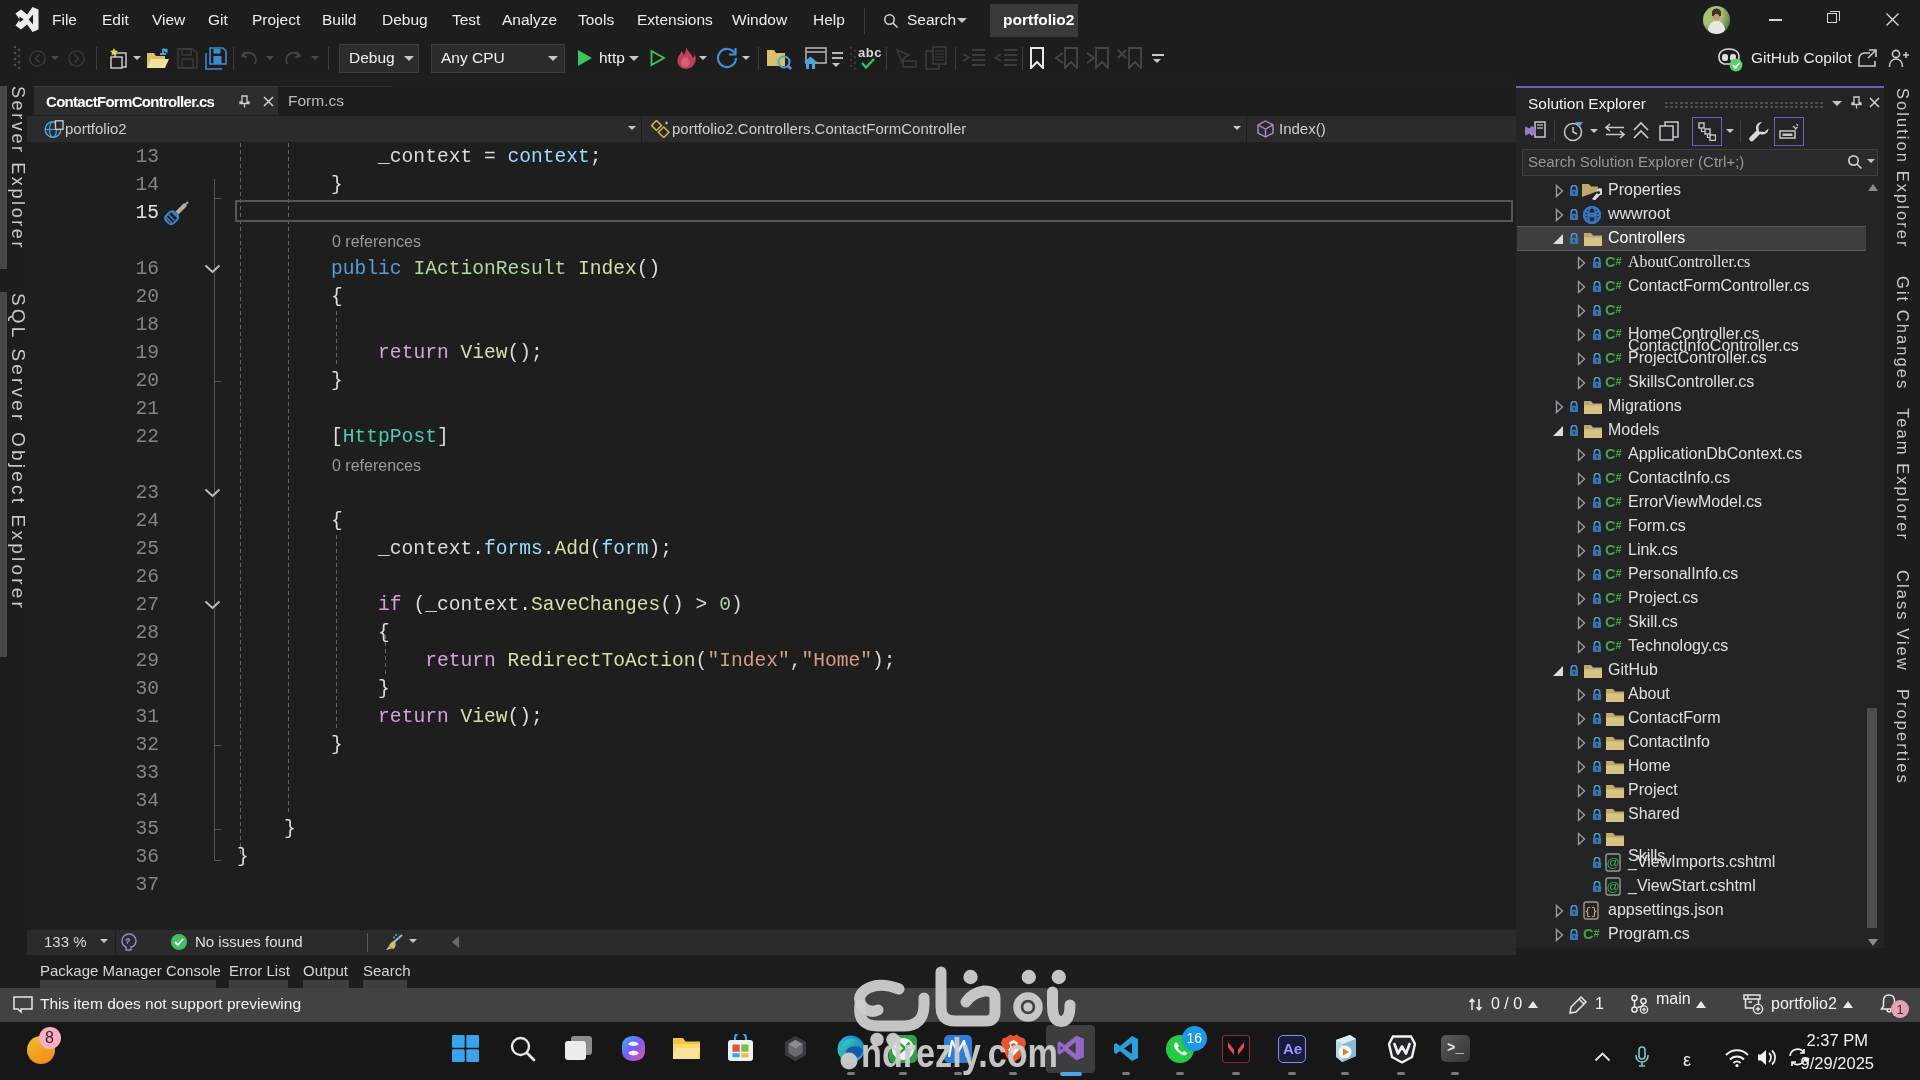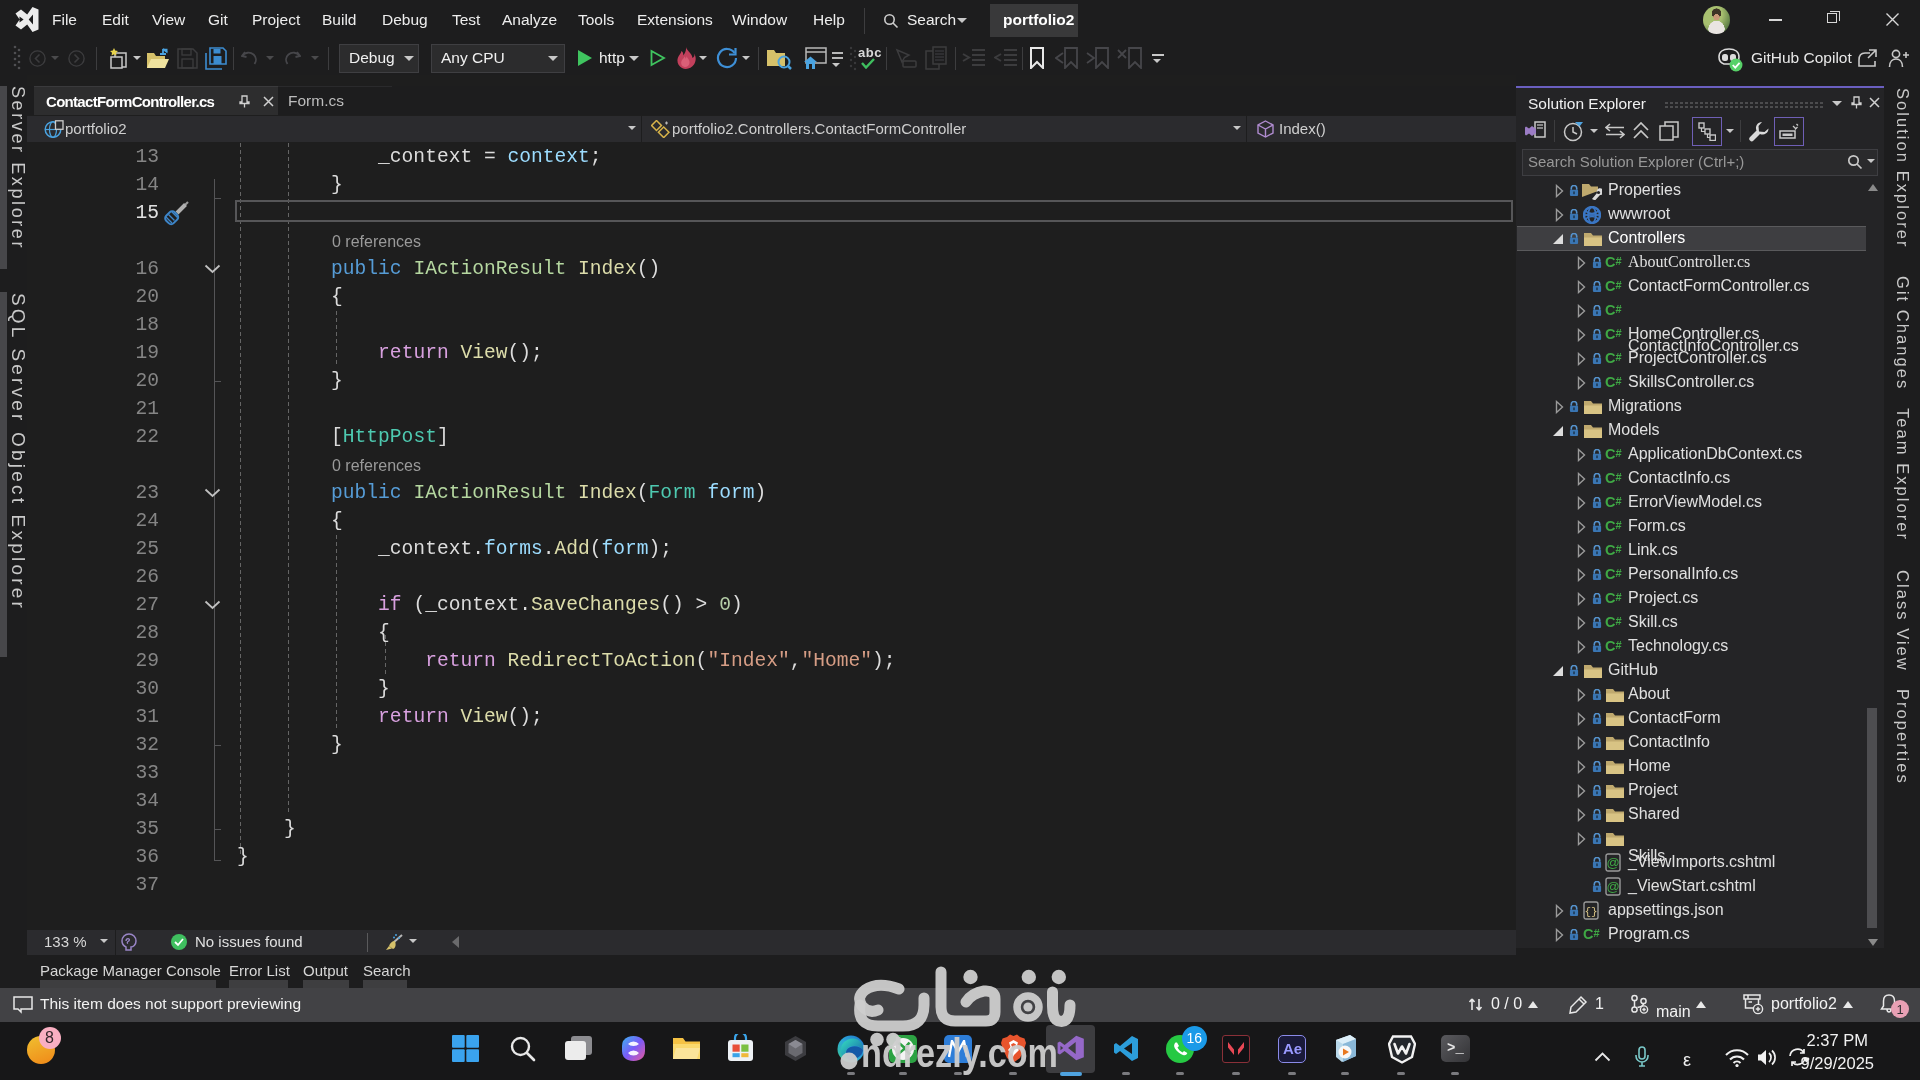--- a/index.html
+++ b/index.html
@@ -366,21 +366,20 @@
     <div class="ln" style="top:168px;">18</div>
     <div class="ln" style="top:196px;">19</div>
         <div class="cl" style="top:196px;">            <span class="c">return</span> <span class="m">View</span>();</div>
     <div class="ln" style="top:224px;">20</div>
         <div class="cl" style="top:224px;">        }</div>
     <div class="ln" style="top:252px;">21</div>
     <div class="ln" style="top:280px;">22</div>
         <div class="cl" style="top:280px;">        [<span class="t">HttpPost</span>]</div>
     <div class="lens" style="top:311px;">0 references</div>
     <div class="ln" style="top:336px;">23</div>
-        <div class="cl" style="top:336px;">        <span class="k">public</span> <span class="i">IActionResult</span> <span class="m">Index</span>(<span class="t">Form</span> <span class="v">form</span>)</div>
     <div class="ln" style="top:364px;">24</div>
         <div class="cl" style="top:364px;">        {</div>
     <div class="ln" style="top:392px;">25</div>
         <div class="cl" style="top:392px;text-align:center;">            _context.<span class="v">forms</span>.<span class="m">Add</span>(<span class="v">form</span>);</div>
     <div class="ln" style="top:420px;">26</div>
     <div class="ln" style="top:448px;">27</div>
         <div class="cl" style="top:448px;">            <span class="c">if</span> (_context.<span class="m">SaveChanges</span>() &gt; <span class="n">0</span>)</div>
     <div class="ln" style="top:476px;">28</div>
         <div class="cl" style="top:476px;">            {</div>
     <div class="ln" style="top:504px;">29</div>
@@ -904,21 +903,21 @@
       </svg>
   <span class="abs" style="left:1595px;top:7px;font-size:16px;color:#f2f2f2;">1</span>
   <svg class="abs" style="left:1630px;top:6px;" width="19" height="21" viewBox="0 0 19 21">
     <circle cx="4.5" cy="4" r="2.6" fill="none" stroke="#e8e8e8" stroke-width="1.5"></circle>
     <circle cx="13.5" cy="7" r="2.6" fill="none" stroke="#e8e8e8" stroke-width="1.5"></circle>
     <circle cx="4.5" cy="15.5" r="2.6" fill="none" stroke="#e8e8e8" stroke-width="1.5"></circle>
     <path d="M4.5 6.6 L4.5 12.9 M13.5 9.6 C13.5 13 10 12.5 7.5 13.5" fill="none" stroke="#e8e8e8" stroke-width="1.5"></path>
     <circle cx="14" cy="15.5" r="3.6" fill="#424245" stroke="#e8e8e8" stroke-width="1.4"></circle>
     <path d="M14 13.8 L14 17.2 M12.3 15.5 L15.7 15.5" stroke="#e8e8e8" stroke-width="1.3"></path>
   </svg>
-  <span class="abs" style="left:1656px;top:15px;font-size:16px;color:#f2f2f2;">main</span>
+  <span class="abs" style="left:1656px;top:2px;font-size:16px;color:#f2f2f2;">main</span>
   <div class="abs arr arr-d" style="left:1696px;top:13px;border-top:none;border-bottom:7px solid #e8e8e8;border-left-width:5px;border-right-width:5px;"></div>
   <svg class="abs" style="left:1743px;top:6px;" width="21" height="21" viewBox="0 0 21 21">
     <path d="M1 1 L17 1 L17 5 L1 5 Z M2.5 5 L2.5 14 L15.5 14 L15.5 5 M5 1 L5 5 M5.5 8 L9 8" fill="none" stroke="#e8e8e8" stroke-width="1.5"></path>
     <circle cx="15" cy="15" r="4.6" fill="#424245" stroke="#e8e8e8" stroke-width="1.4"></circle>
     <path d="M15 12.8 L15 17.2 M12.8 15 L17.2 15" stroke="#e8e8e8" stroke-width="1.4"></path>
   </svg>
   <span class="abs" style="left:1771px;top:7px;font-size:16px;color:#f2f2f2;">portfolio2</span>
   <div class="abs arr arr-d" style="left:1843px;top:13px;border-top:none;border-bottom:7px solid #e8e8e8;border-left-width:5px;border-right-width:5px;"></div>
   <svg class="abs" style="left:1880px;top:6px;" width="18" height="20" viewBox="0 0 18 20">
         <path d="M9 1 C5.5 1 3.5 3.5 3.5 7 L3.5 12 L1.5 15 L16.5 15 L14.5 12 L14.5 7 C14.5 3.5 12.5 1 9 1 Z M7 15 C7 17 8 18 9 18 C10 18 11 17 11 15" fill="none" stroke="#e8e8e8" stroke-width="1.5"></path>

